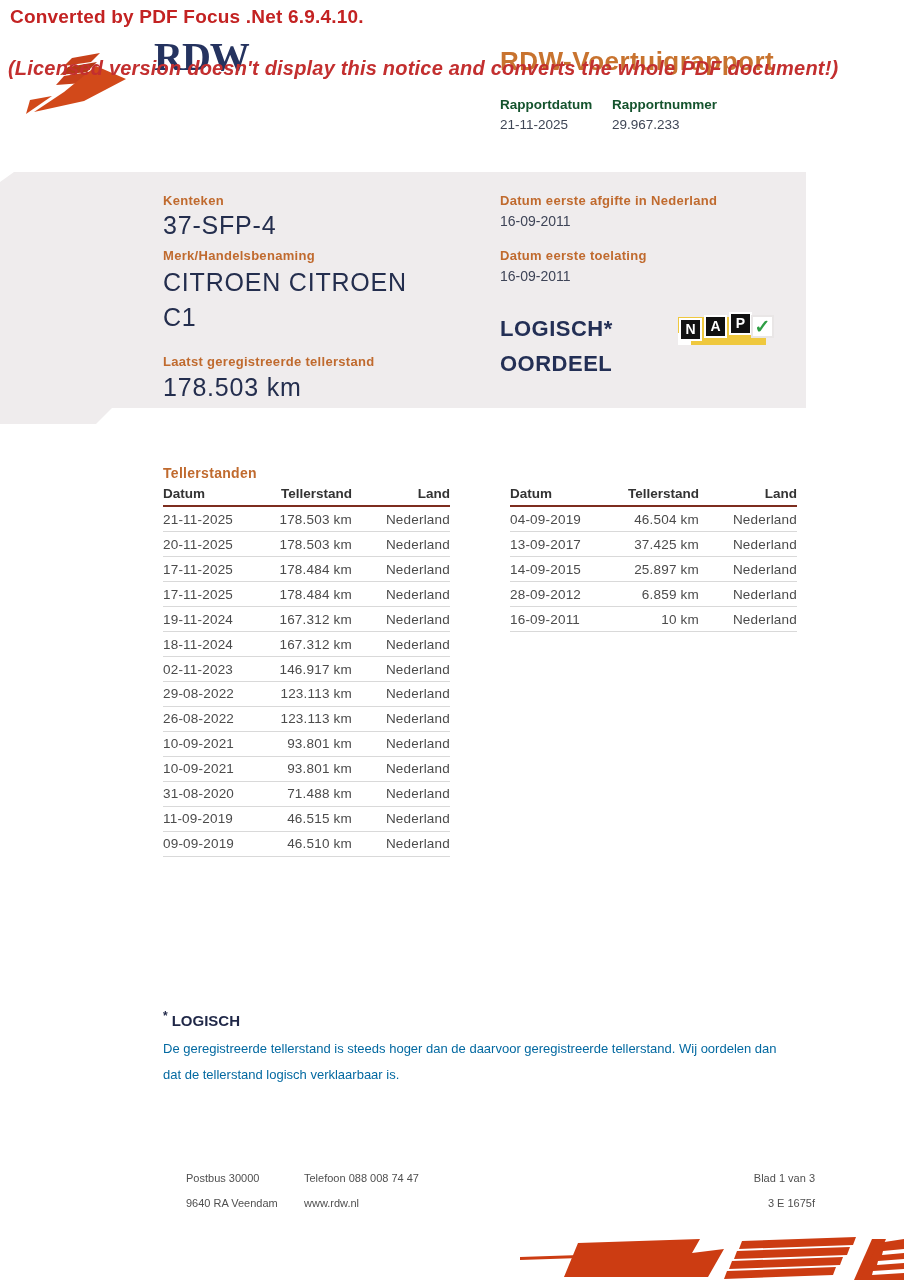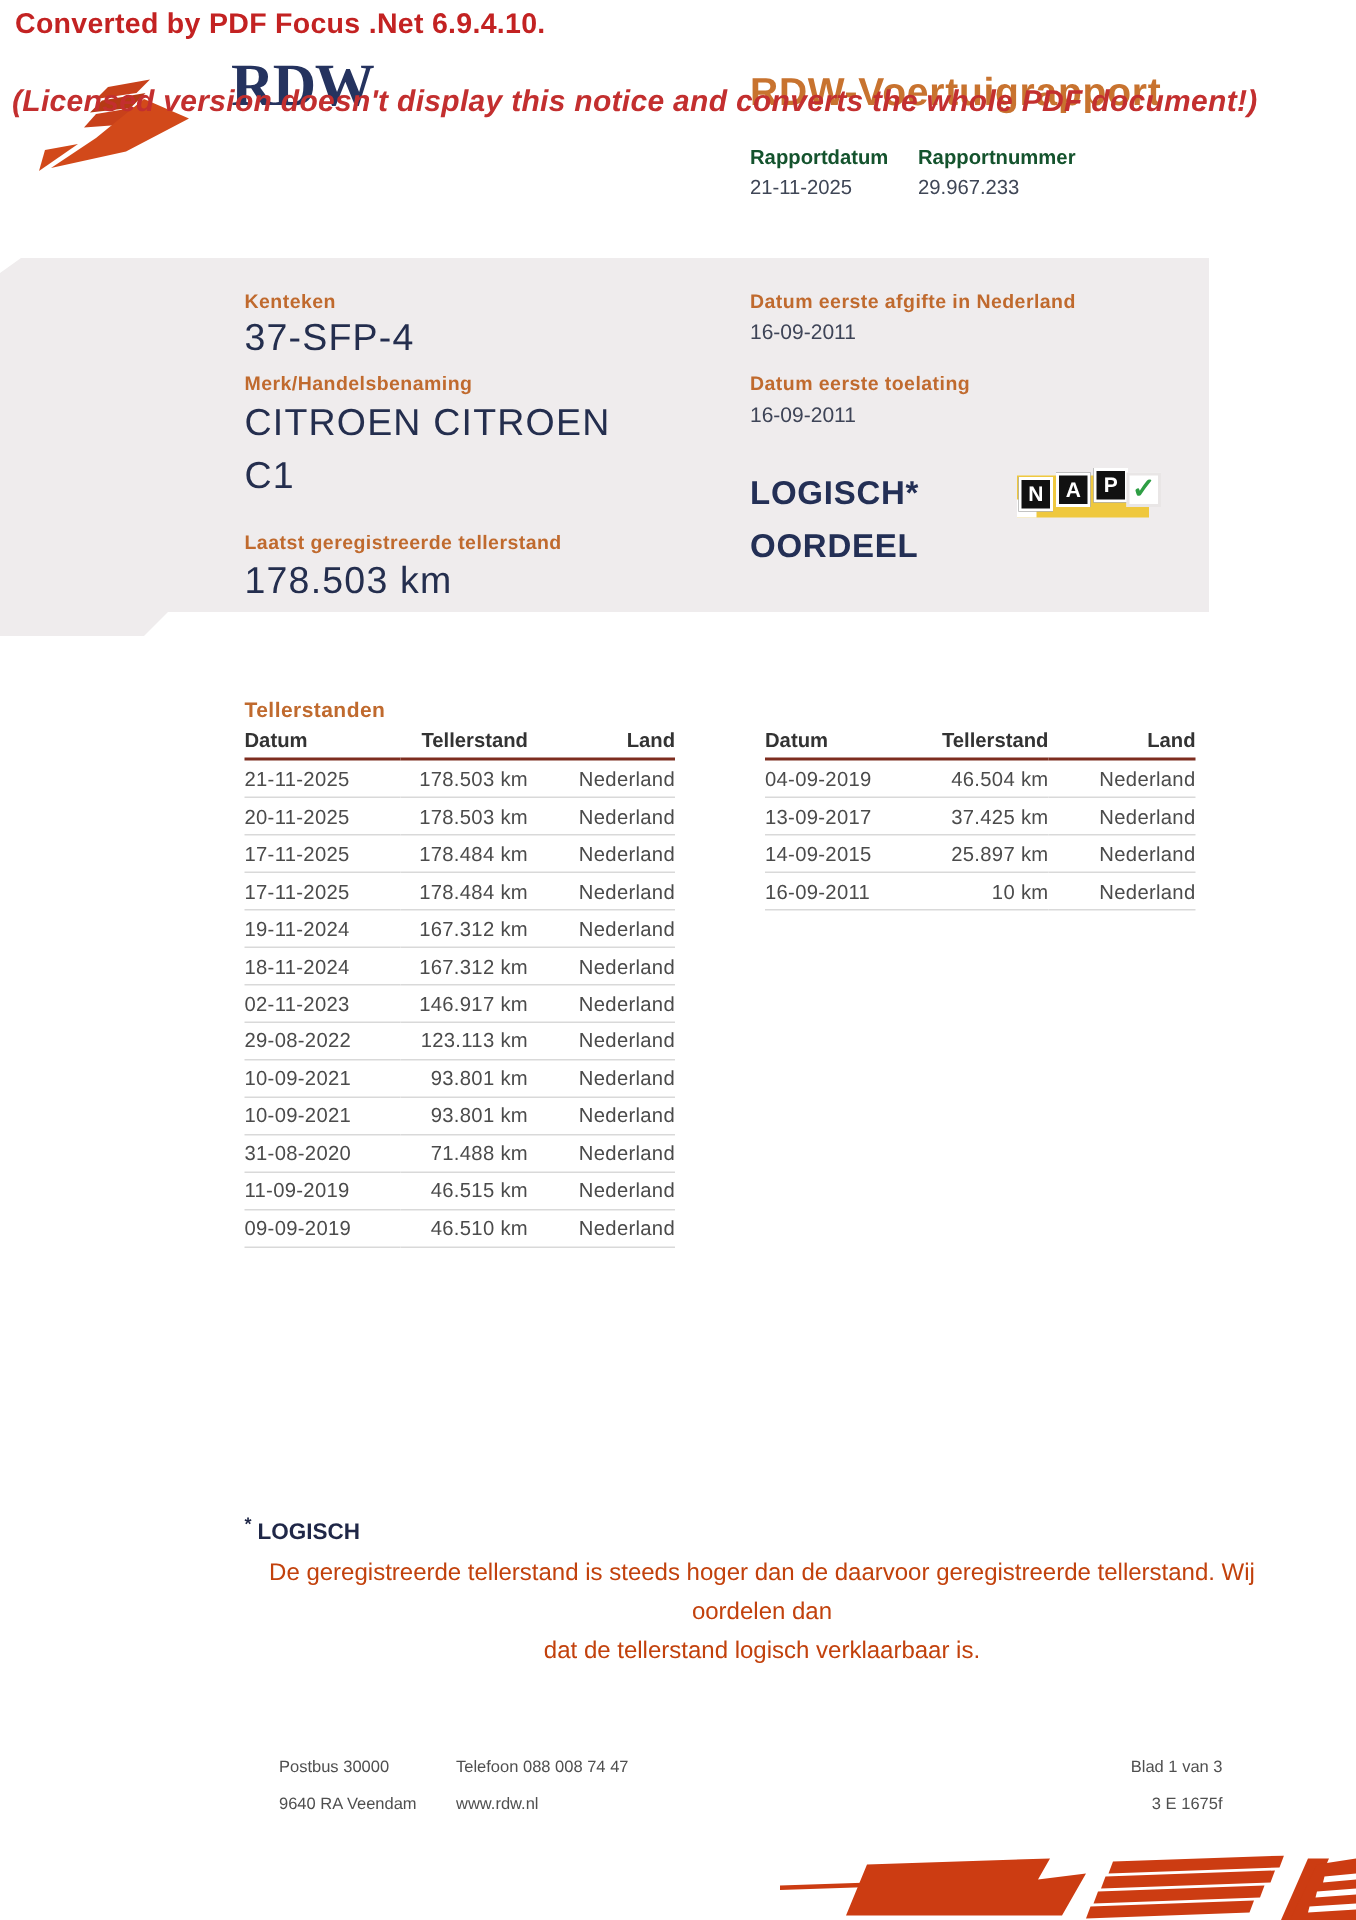--- a/index.html
+++ b/index.html
@@ -50,21 +50,21 @@
   table.teller tbody tr:first-child td { border-top:1.5px solid #d2914f; }
   .col-datum { width:104px; text-align:left; }
   .col-teller { width:85px; text-align:right; }
   .col-land { width:98px; text-align:right; }
   .tbl-left { left:163px; top:484px; }
   .tbl-right { left:510px; top:484px; }
 
   
   .fn-head { left:163px; top:1009px; font-size:15px; font-weight:bold; color:#1f2747; }
   .fn-ast { font-size:12px; vertical-align:6px; margin-right:4px; }
-  .fn-body { left:163px; top:1036px; width:690px; font-size:16px; line-height:26px; color:#c2410c;text-align:center; }
+  .fn-body { left:163px; top:1036px; width:690px; font-size:13px; line-height:26px; color:#0369a1; }
   .fn-body span { display:block; }
 
   
   .foot { font-size:11px; color:#4f4f4f;padding-left:28px; }
   .f-r { text-align:right; }
 
   .bottom-graphic { left:520px; top:1237px; }
 </style>
 </head>
 <body>
@@ -159,20 +159,25 @@
           <td class="col-datum">02-11-2023</td>
           <td class="col-teller">146.917 km</td>
           <td class="col-land">Nederland</td>
         </tr>
         <tr>
           <td class="col-datum">29-08-2022</td>
           <td class="col-teller">123.113 km</td>
           <td class="col-land">Nederland</td>
         </tr>
         <tr>
+          <td class="col-datum">26-08-2022</td>
+          <td class="col-teller">123.113 km</td>
+          <td class="col-land">Nederland</td>
+        </tr>
+        <tr>
           <td class="col-datum">10-09-2021</td>
           <td class="col-teller">93.801 km</td>
           <td class="col-land">Nederland</td>
         </tr>
         <tr>
           <td class="col-datum">10-09-2021</td>
           <td class="col-teller">93.801 km</td>
           <td class="col-land">Nederland</td>
         </tr>
         <tr>
@@ -208,20 +213,25 @@
           <td class="col-land">Nederland</td>
         </tr>
         <tr>
           <td class="col-datum">13-09-2017</td>
           <td class="col-teller">37.425 km</td>
           <td class="col-land">Nederland</td>
         </tr>
         <tr>
           <td class="col-datum">14-09-2015</td>
           <td class="col-teller">25.897 km</td>
+          <td class="col-land">Nederland</td>
+        </tr>
+        <tr>
+          <td class="col-datum">28-09-2012</td>
+          <td class="col-teller">6.859 km</td>
           <td class="col-land">Nederland</td>
         </tr>
         <tr>
           <td class="col-datum">16-09-2011</td>
           <td class="col-teller">10 km</td>
           <td class="col-land">Nederland</td>
         </tr>
       </tbody>
   </table>
 

